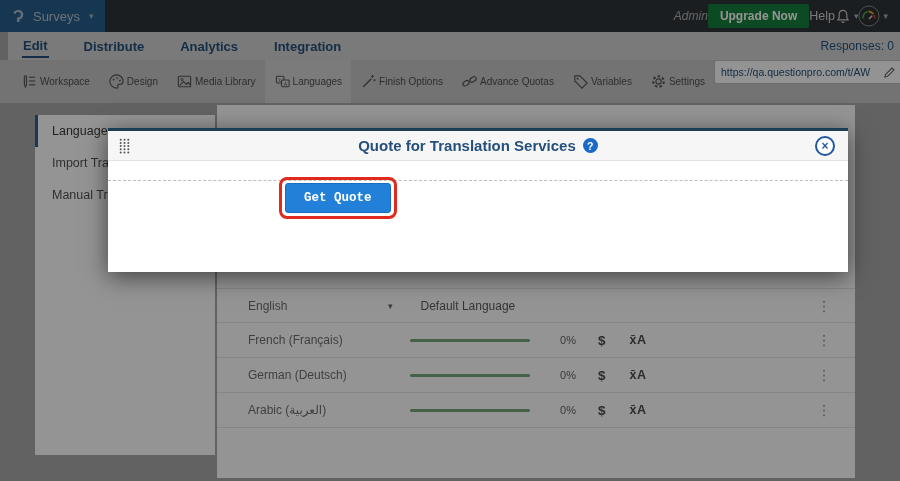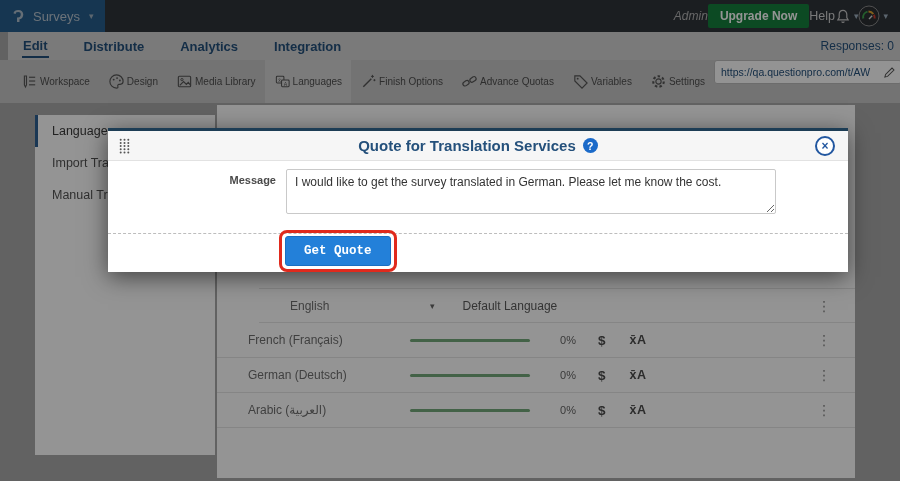--- a/index.html
+++ b/index.html
@@ -43,21 +43,21 @@
   .preview-btn { display:flex; align-items:center; gap:6px; background:#2a76bd; color:#fff; font-size:12px; font-weight:bold; border:none; border-radius:3px; height:25px; padding:0 12px; cursor:pointer; }
 
   
   .sidebar { position:absolute; left:35px; top:115px; width:180px; height:340px; background:#fff; z-index:1; }
   .side-item { padding:9px 14px; font-size:12.5px; color:#545454; cursor:pointer; border-left:3px solid transparent; white-space:nowrap; }
   .side-item.active { border-left:3px solid #2e5f92; color:#3a3a3a; }
 
   .main-panel { position:absolute; left:217px; top:105px; width:638px; height:373px; background:#fff; z-index:1; }
   .lang-table { margin-top:183px; }
   .lang-row { display:flex; align-items:center; height:35px; padding:0 24px 0 31px; border-bottom:1px solid #e6e6e6; }
-  .lang-row:first-child { border-top:1px solid #e6e6e6;margin-left:42px; }
+  .lang-row:first-child { border-top:1px solid #e6e6e6; }
   .lang-name { flex:0 0 140px; font-size:12px; color:#6f6f6f; white-space:nowrap; }
   .lang-caret { font-size:9px; color:#666; margin-right:28px; }
   .default-tag { font-size:12px; color:#5c5c5c; }
   .progress-line { width:120px; height:3px; background:#74a97a; border-radius:2px; margin-left:22px; }
   .pct { width:46px; text-align:right; font-size:11px; color:#666; }
   .dollar { margin-left:22px; font-size:13.5px; color:#4c4c4c; font-weight:bold; cursor:pointer; }
   .translate-glyph { margin-left:24px; font-size:12.5px; color:#4c4c4c; font-weight:bold; cursor:pointer; letter-spacing:0.5px; }
   .kebab { margin-left:auto; color:#8a8a8a; font-size:14px; cursor:pointer; line-height:1; }
 
   
@@ -269,24 +269,20 @@
           <circle cx="1.7" cy="14.5" r="1"></circle>
               <circle cx="5.5" cy="14.5" r="1"></circle>
               <circle cx="9.3" cy="14.5" r="1"></circle>
         </g>
           </svg>
       </span>
       <span class="modal-title">Quote for Translation Services</span>
       <span class="help-badge">?</span>
       <span class="modal-close">×</span>
     </div>
-    <div class="modal-body">
-      <div class="msg-label">Message</div>
-      <textarea class="msg-textarea" style="">I would like to get the survey translated in German. Please let me know the cost.</textarea>
-    </div>
     <hr class="modal-divider">
     <div class="modal-footer">
       <div class="highlight-ring">
         <button class="get-quote-btn">Get Quote</button>
       </div>
     </div>
   </div>
 
 </div>
 

